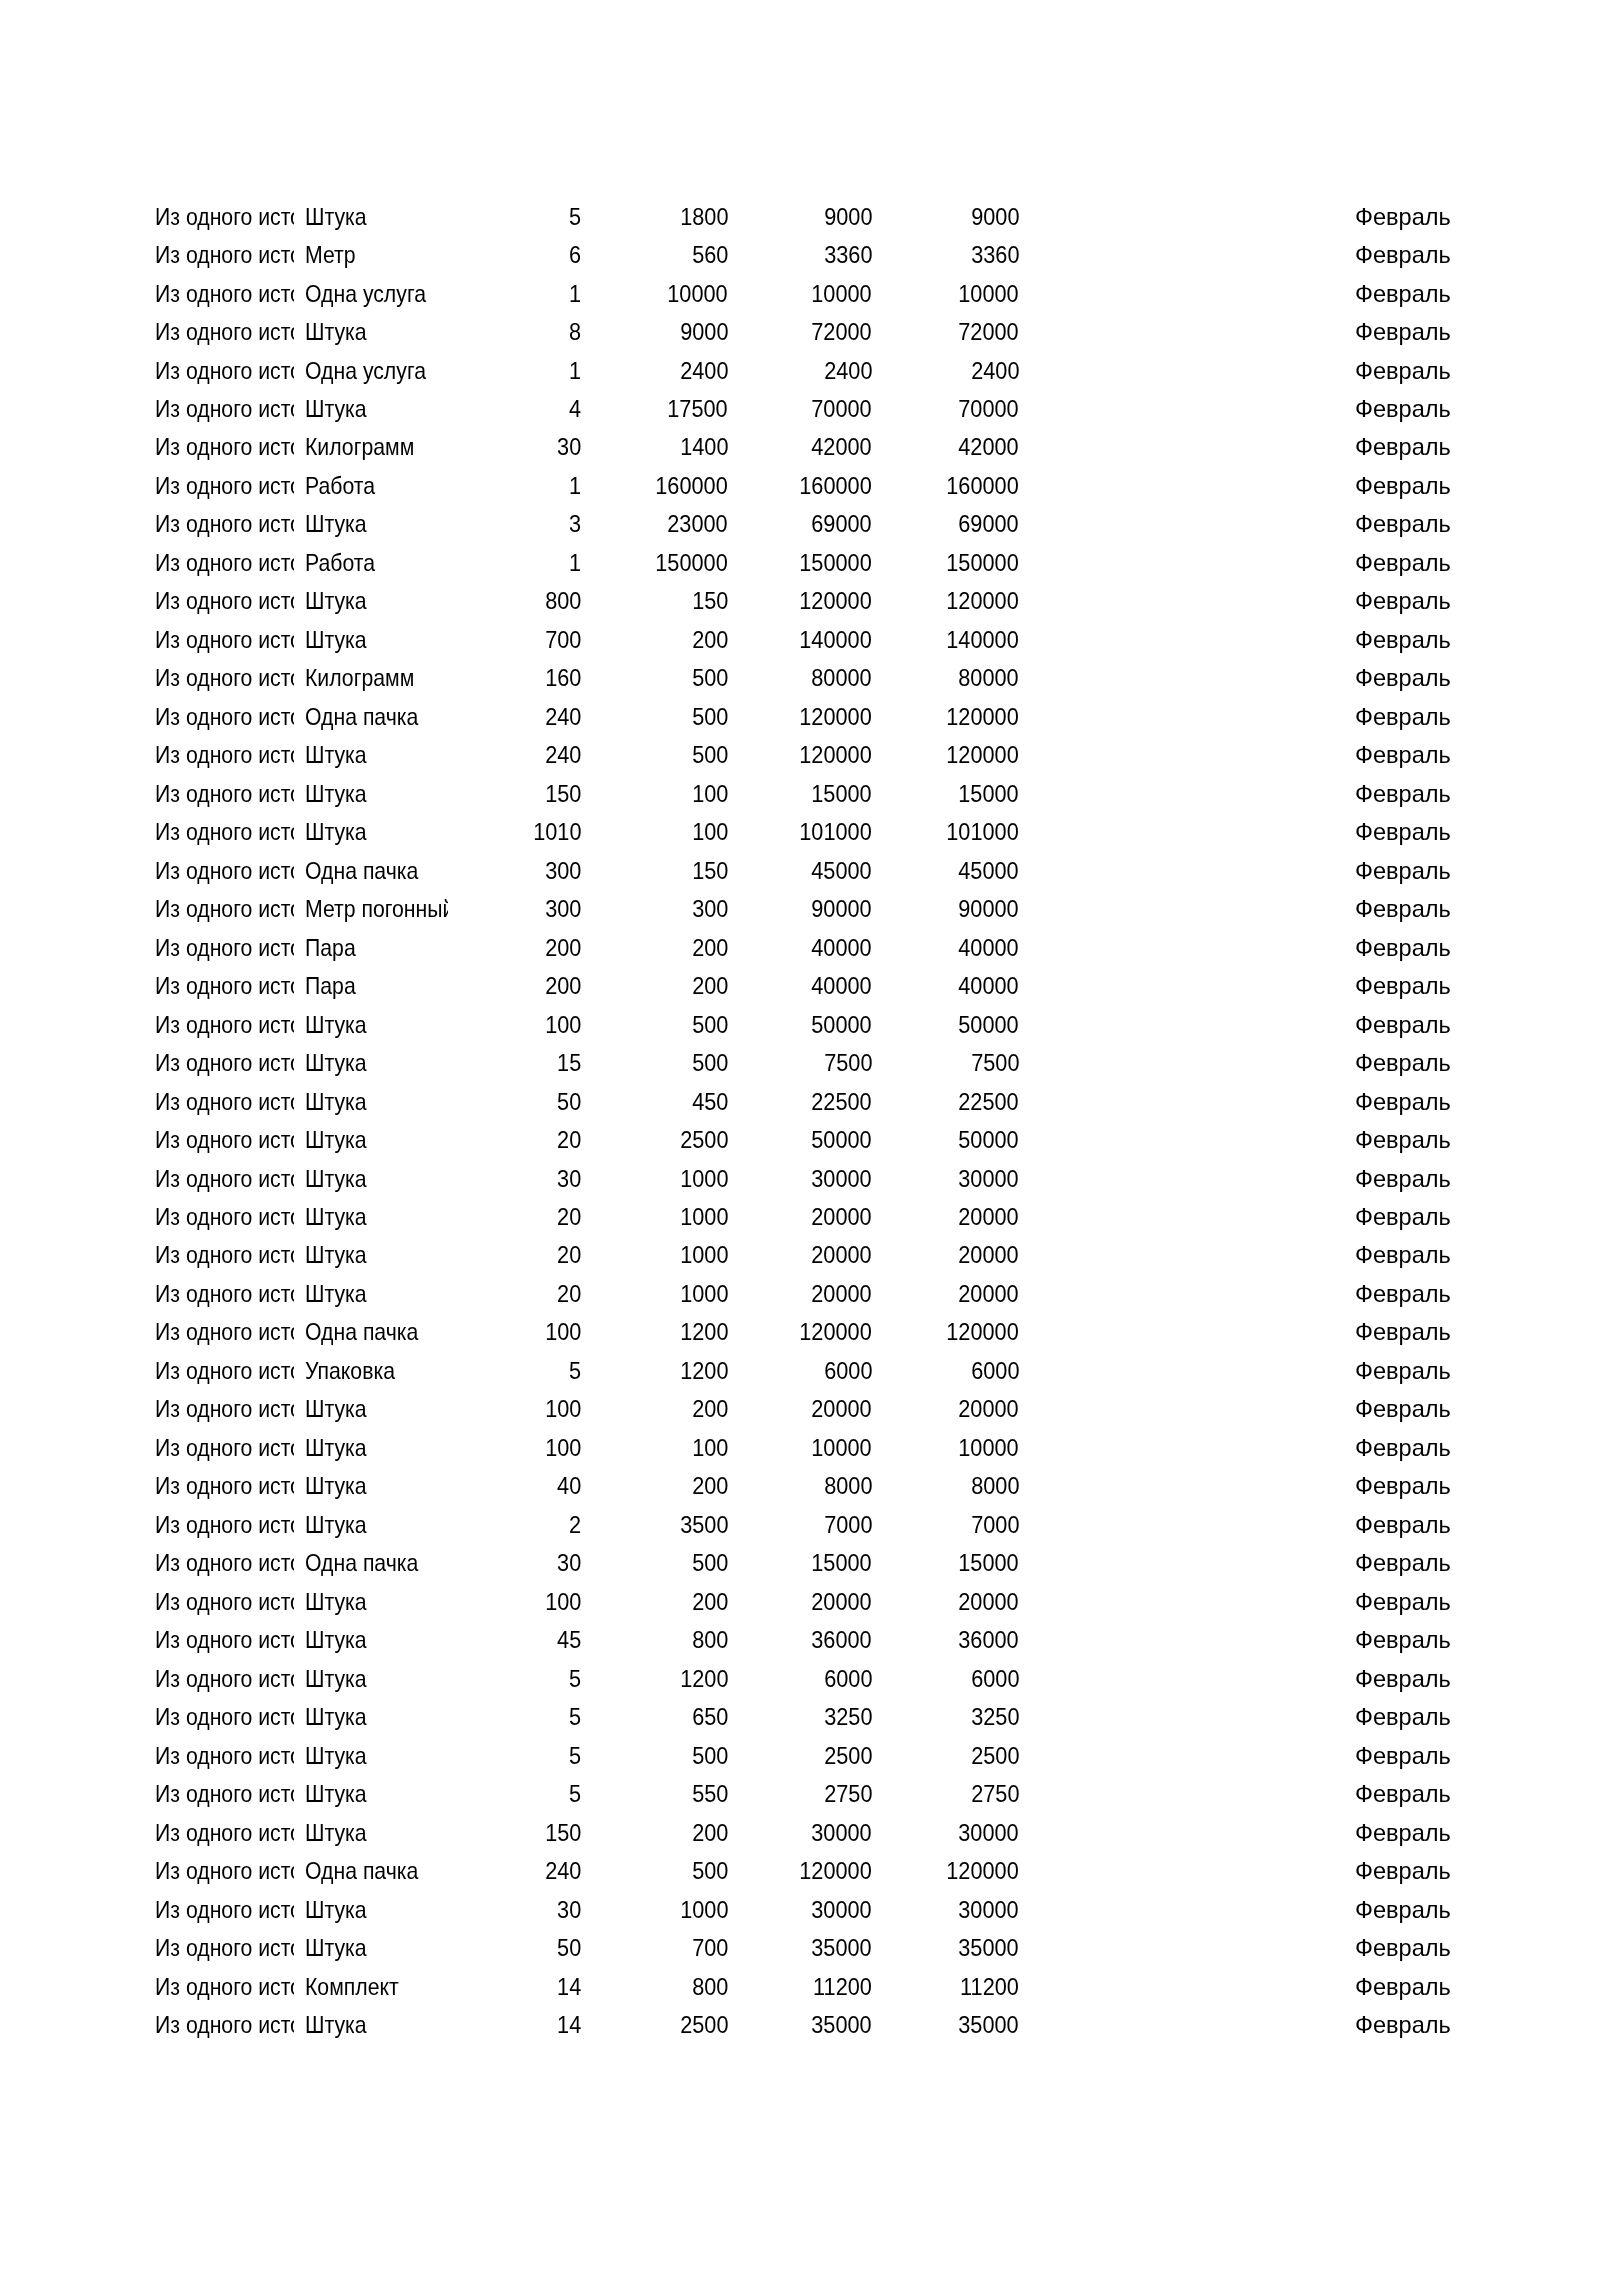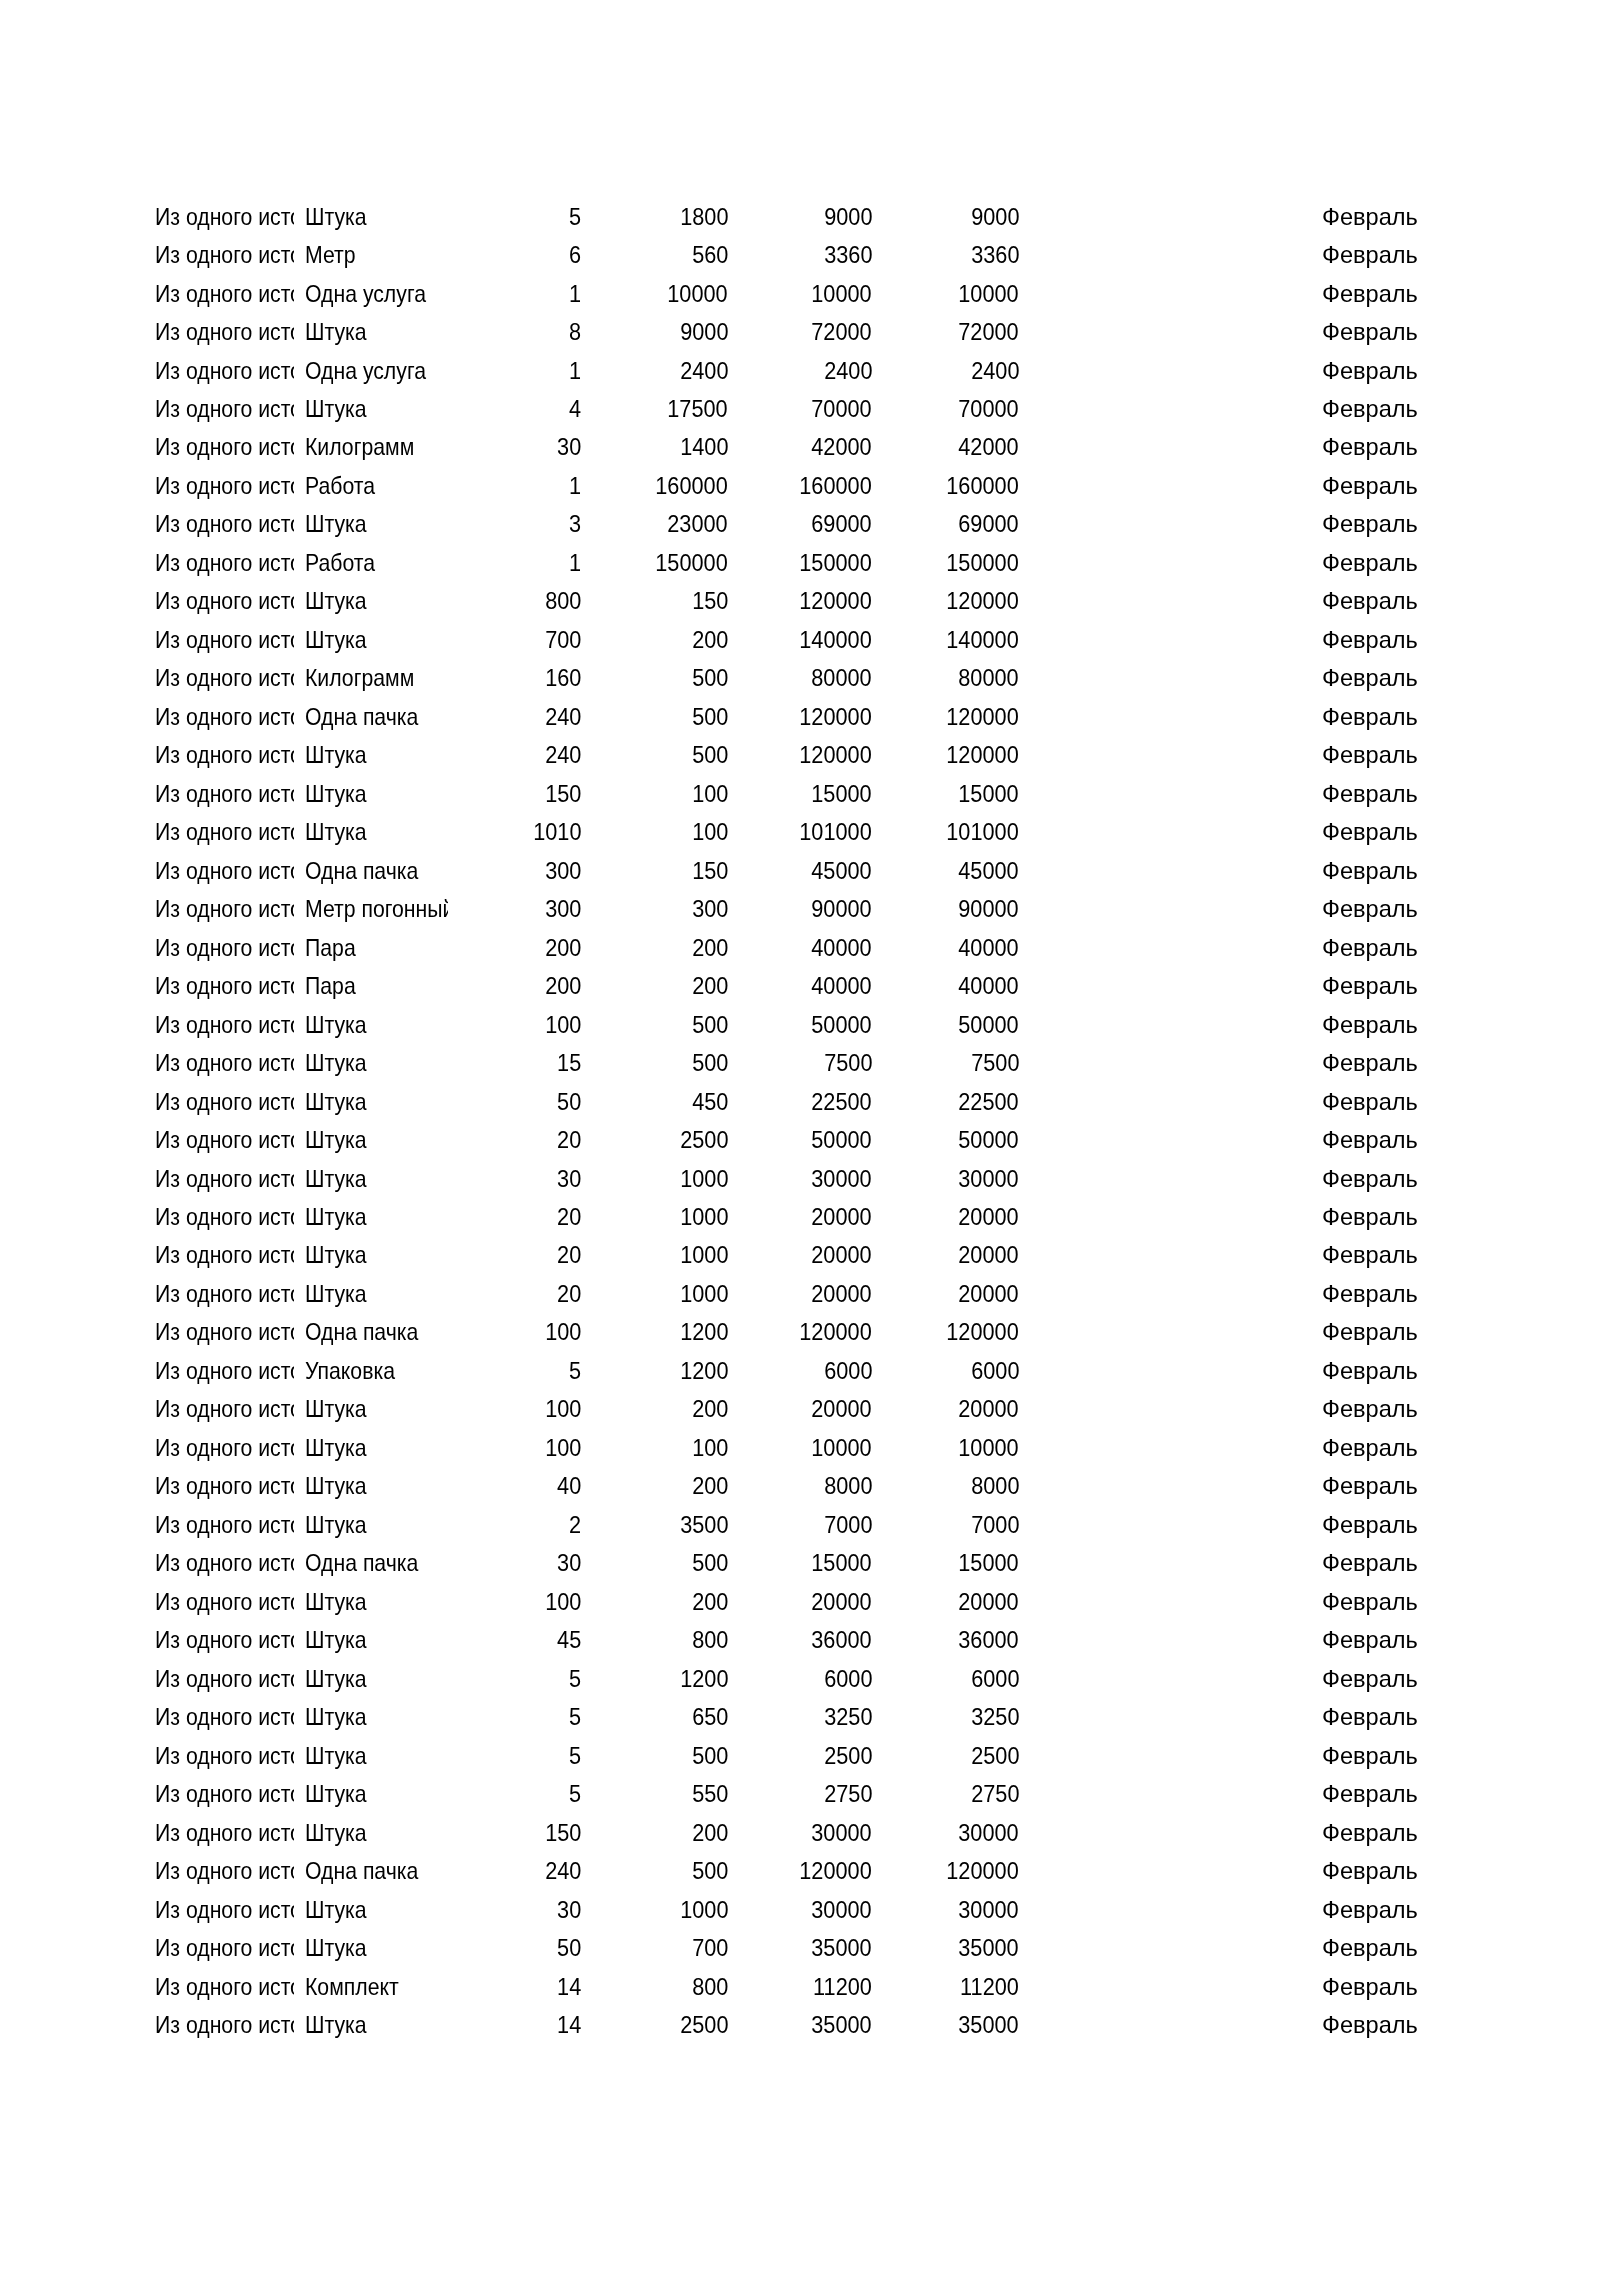--- a/index.html
+++ b/index.html
@@ -44,21 +44,21 @@
     .c-source { left: 155px; width: 139px; }
     .c-source > span { transform: scaleX(0.9); }
     .c-unit { left: 305px; width: 143px; }
     .c-unit > span { transform: scaleX(0.9); }
     .num { text-align: right; }
     .num > span { transform-origin: right center; transform: scaleX(0.92); }
     .c-qty { left: 458px; width: 123px; }
     .c-price { left: 605px; width: 123px; }
     .c-sum { left: 749px; width: 123px; }
     .c-total { left: 895px; width: 124px; }
-    .c-month { left: 1322px; width: 170px; }
+    .c-month { left: 1355px; width: 170px; }
   </style>
 </head>
 <body>
 
 <div class="sheet">
 
   <div id="rows">
     <div class="row" style="top: 198px;">
       <div class="cell c-source"><span>Из одного источника</span></div>
       <div class="cell c-unit"><span>Штука</span></div>

